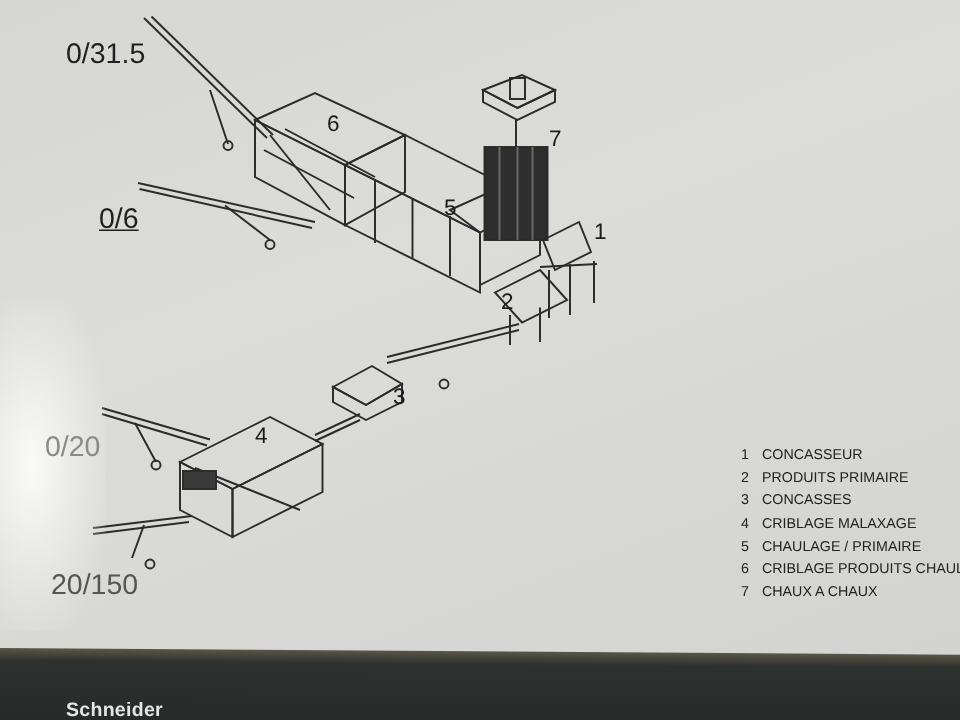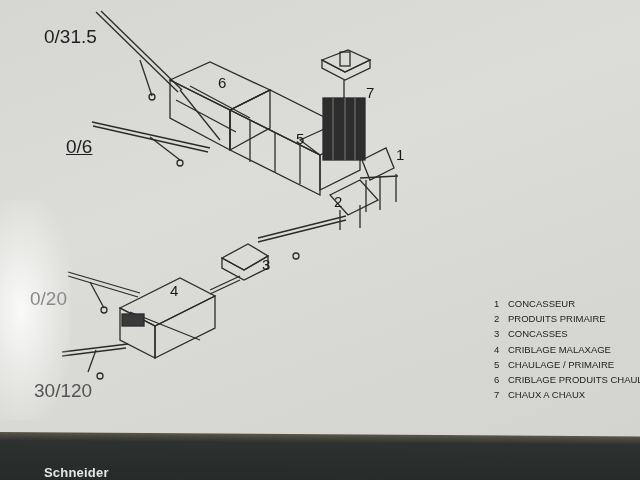--- a/index.html
+++ b/index.html
@@ -136,21 +136,21 @@
       <line x1="96" y1="350" x2="88" y2="372"></line>
       <circle cx="100" cy="376" r="3"></circle>
     </g>
   </svg>
 
   <div class="glare"></div>
 
   <span class="size-label" style="left:44px; top:26px;">0/31.5</span>
   <span class="size-label" style="left:66px; top:136px;text-decoration:underline;">0/6</span>
   <span class="size-label faded" style="left:30px; top:288px;">0/20</span>
-  <span class="size-label" style="left:34px; top:380px; color:#555;">30/120</span>
+  <span class="size-label" style="left:34px; top:380px; color:#555;">20/150</span>
 
   <span class="num-label" style="left:396px; top:146px;">1</span>
   <span class="num-label" style="left:334px; top:193px;">2</span>
   <span class="num-label" style="left:262px; top:256px;">3</span>
   <span class="num-label" style="left:170px; top:282px;">4</span>
   <span class="num-label" style="left:296px; top:130px;">5</span>
   <span class="num-label" style="left:218px; top:74px;">6</span>
   <span class="num-label" style="left:366px; top:84px;">7</span>
 
   <div class="legend">

